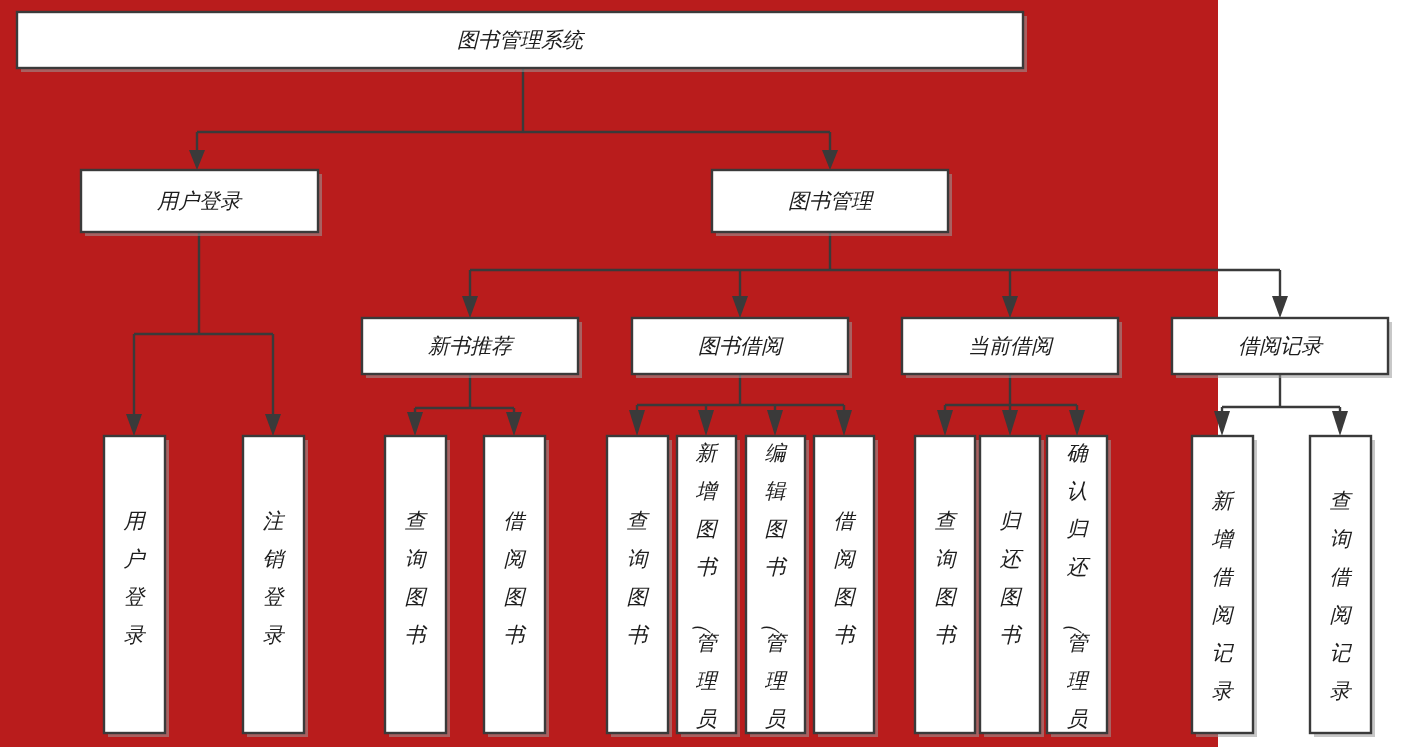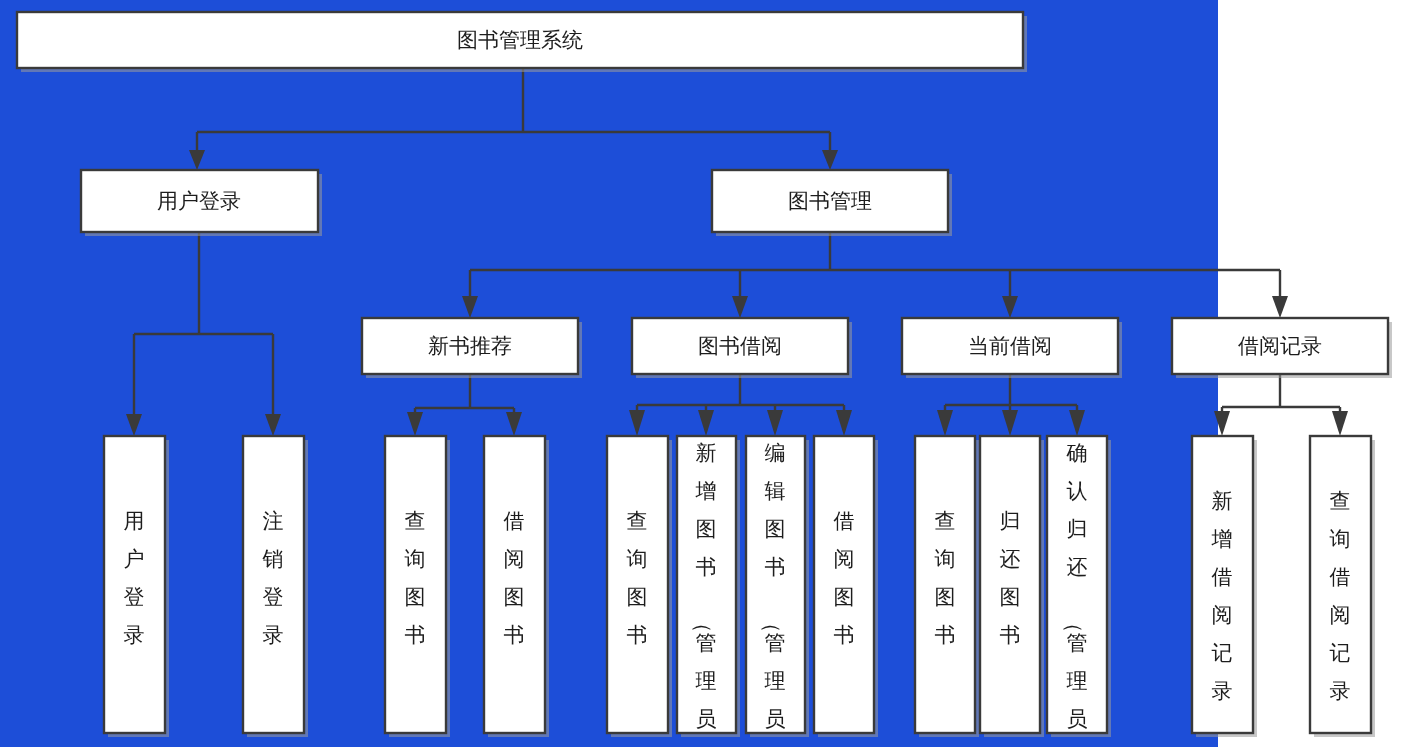--- a/index.html
+++ b/index.html
@@ -10,21 +10,22 @@
   body {
     width: 1405px;
     height: 747px;
     overflow: hidden;
     font-family: "DejaVu Sans", "Liberation Sans", sans-serif;
   }
   #diagram-root {
     position: relative;
     width: 1218px;
     height: 747px;
-    background: #1d4ed8;
+    background: #b91c1c;
+    font-style: italic;
   }
   svg#tree-svg {
     position: absolute;
     left: 0;
     top: 0;
     width: 1405px;
     height: 747px;
   }
   .node-box {
     fill: #ffffff;

